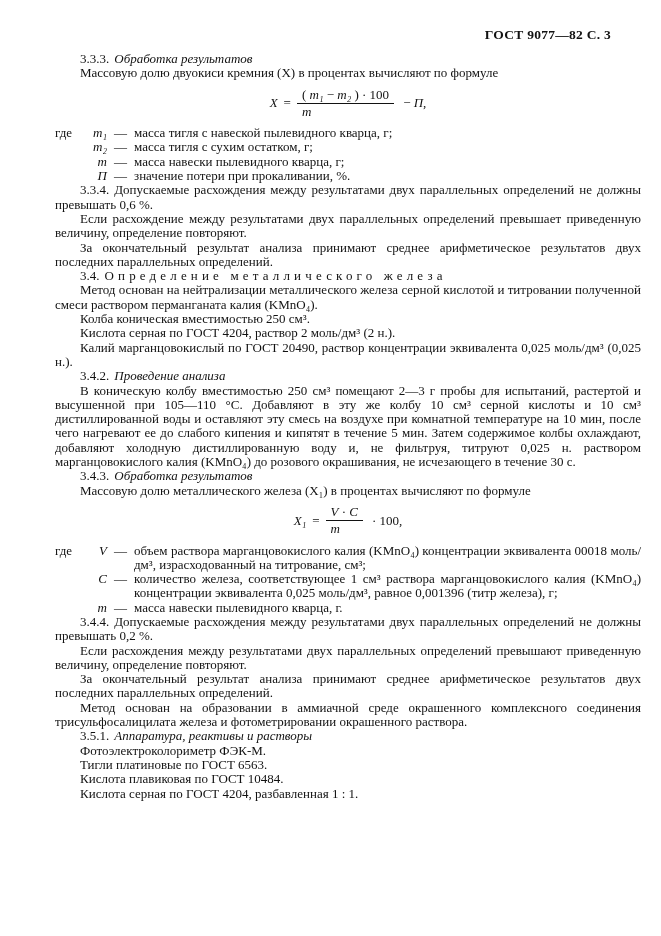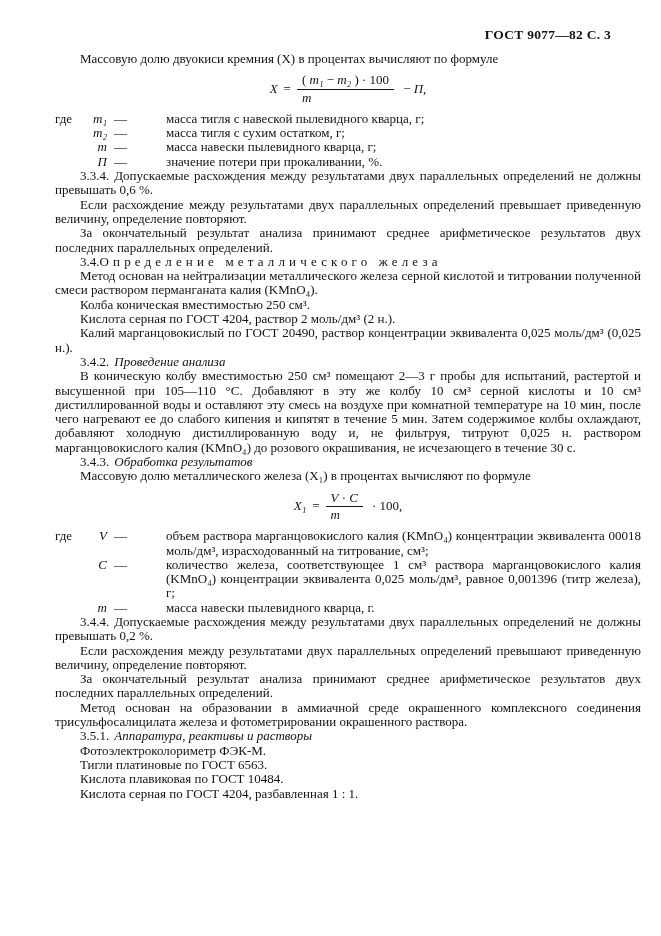--- a/index.html
+++ b/index.html
@@ -12,45 +12,46 @@
     position:absolute; top:27px; left:55px; right:50px;
     text-align:right; font-weight:bold; font-size:13.5px; letter-spacing:.02em;
   }
   .content {
     position:absolute; top:52px; left:55px; width:586px;
     font-size:13px; line-height:14.3px;
   }
   .para { margin:0; text-align:justify; text-indent:25px; }
   .clause-num { font-style:normal; }
   .clause-title-italic { font-style:italic; margin-left:5px; }
-  .spaced-title { letter-spacing:.32em; }
+  .spaced-title { letter-spacing:.32em; margin-left:5px; }
   .i { font-style:italic; }
   .formula-row { text-align:center; margin:7px 0 7px 0; text-indent:0; }
   .formula-inline { display:inline-flex; align-items:center; }
   .formula-lhs { font-style:normal; }
   .f-eq { margin:0 6px; }
   .frac { display:inline-block; text-align:left; vertical-align:middle; }
   .frac-num { display:block; padding:0 5px 1px 5px; }
   .frac-den { display:block; border-top:1px solid #121212; padding:1px 5px 0 5px; }
   .formula-tail { margin-left:9px; }
   .deflist { margin:0; }
   .def-row { display:flex; }
   .def-lead { flex:none; width:29px; }
   .def-sym { flex:none; width:23px; text-align:right; font-style:italic; }
   .def-dash { flex:none; width:27px; text-align:center; }
-  .def-text { flex:1; text-align:justify;margin-left:32px; }
+  .def-text { flex:1; text-align:justify; }
 </style>
 </head>
 <body>
 
 <div class="page">
   <div class="page-header">
     <span>ГОСТ 9077—82 С. 3</span>
   </div>
   <div class="content">
+      <p class="para"><span class="clause-num">3.3.3.</span><span class="clause-title-italic">Обработка результатов</span></p>
       <p class="para">Массовую долю двуокиси кремния (X) в процентах вычисляют по формуле</p>
       <div class="formula-row"><span class="formula-inline">
           <span class="runs formula-lhs"><span class="run i">X</span></span>
           <span class="f-eq">=</span>
           <span class="frac">
             <span class="runs frac-num"><span class="run">( </span><span class="run i">m₁</span><span class="run"> − </span><span class="run i">m₂</span><span class="run"> ) · 100</span></span>
             <span class="runs frac-den"><span class="run i">m</span></span>
           </span>
           <span class="runs formula-tail"><span class="run">−  </span><span class="run i">П</span><span class="run">,</span></span>
         </span></div>

